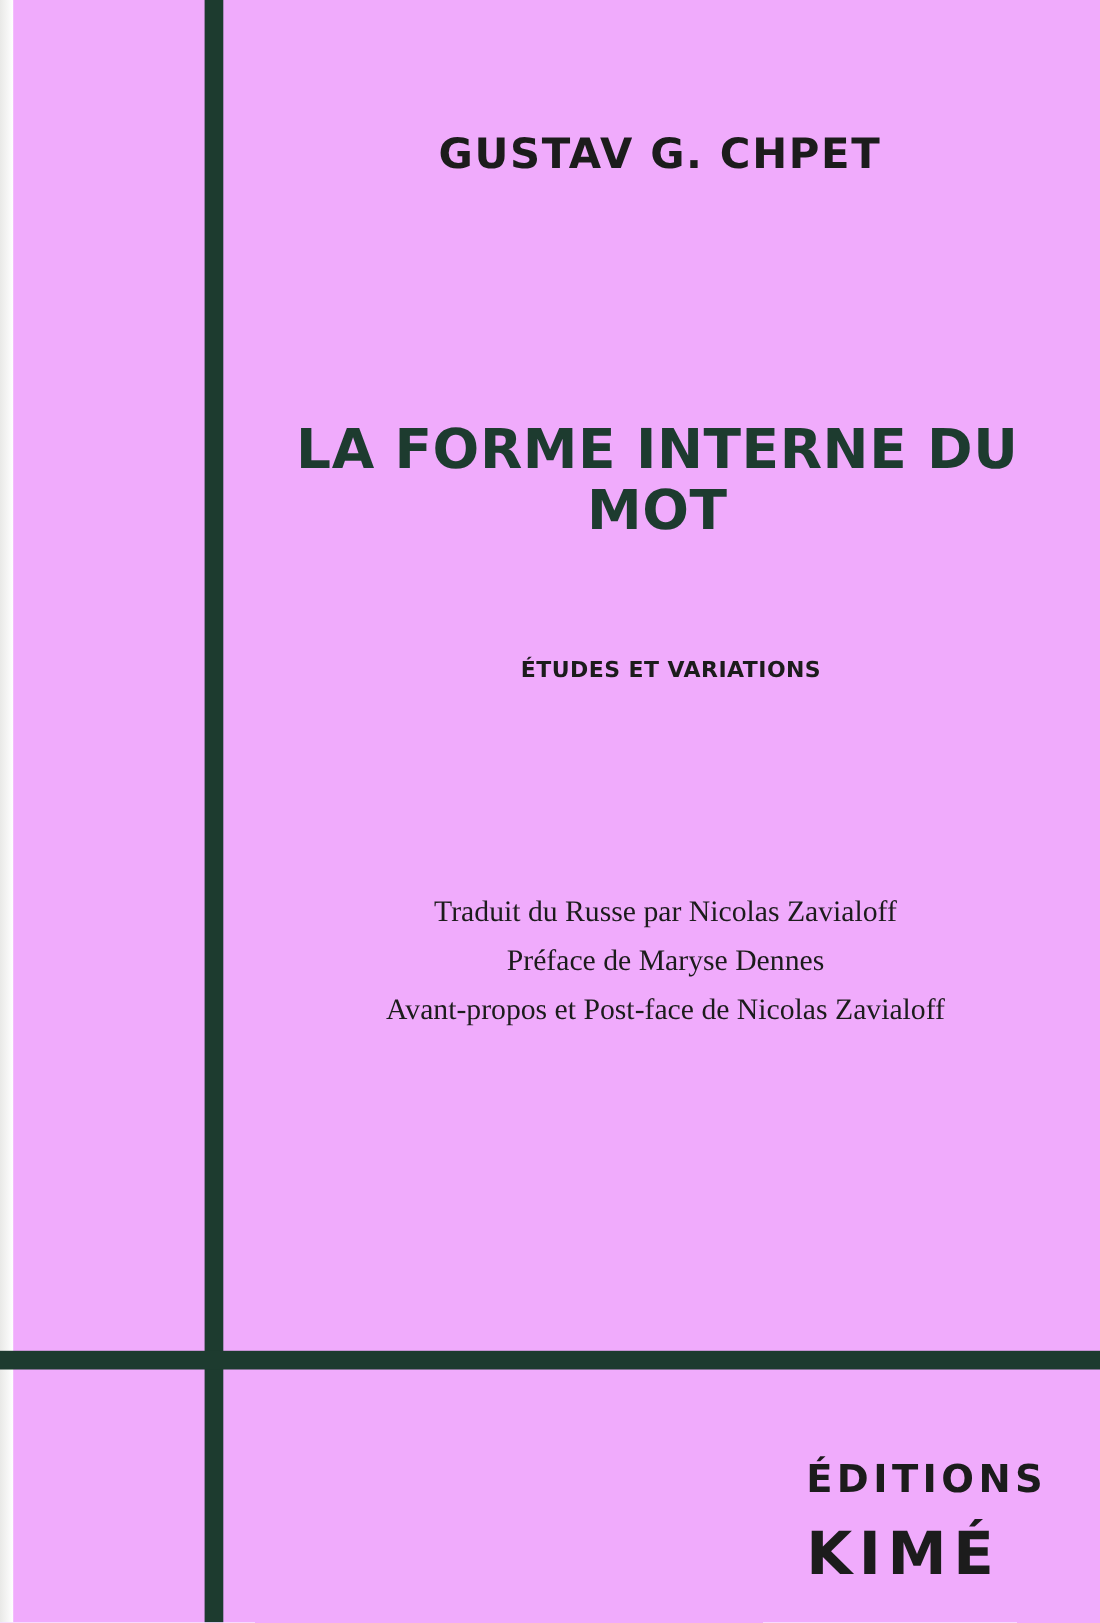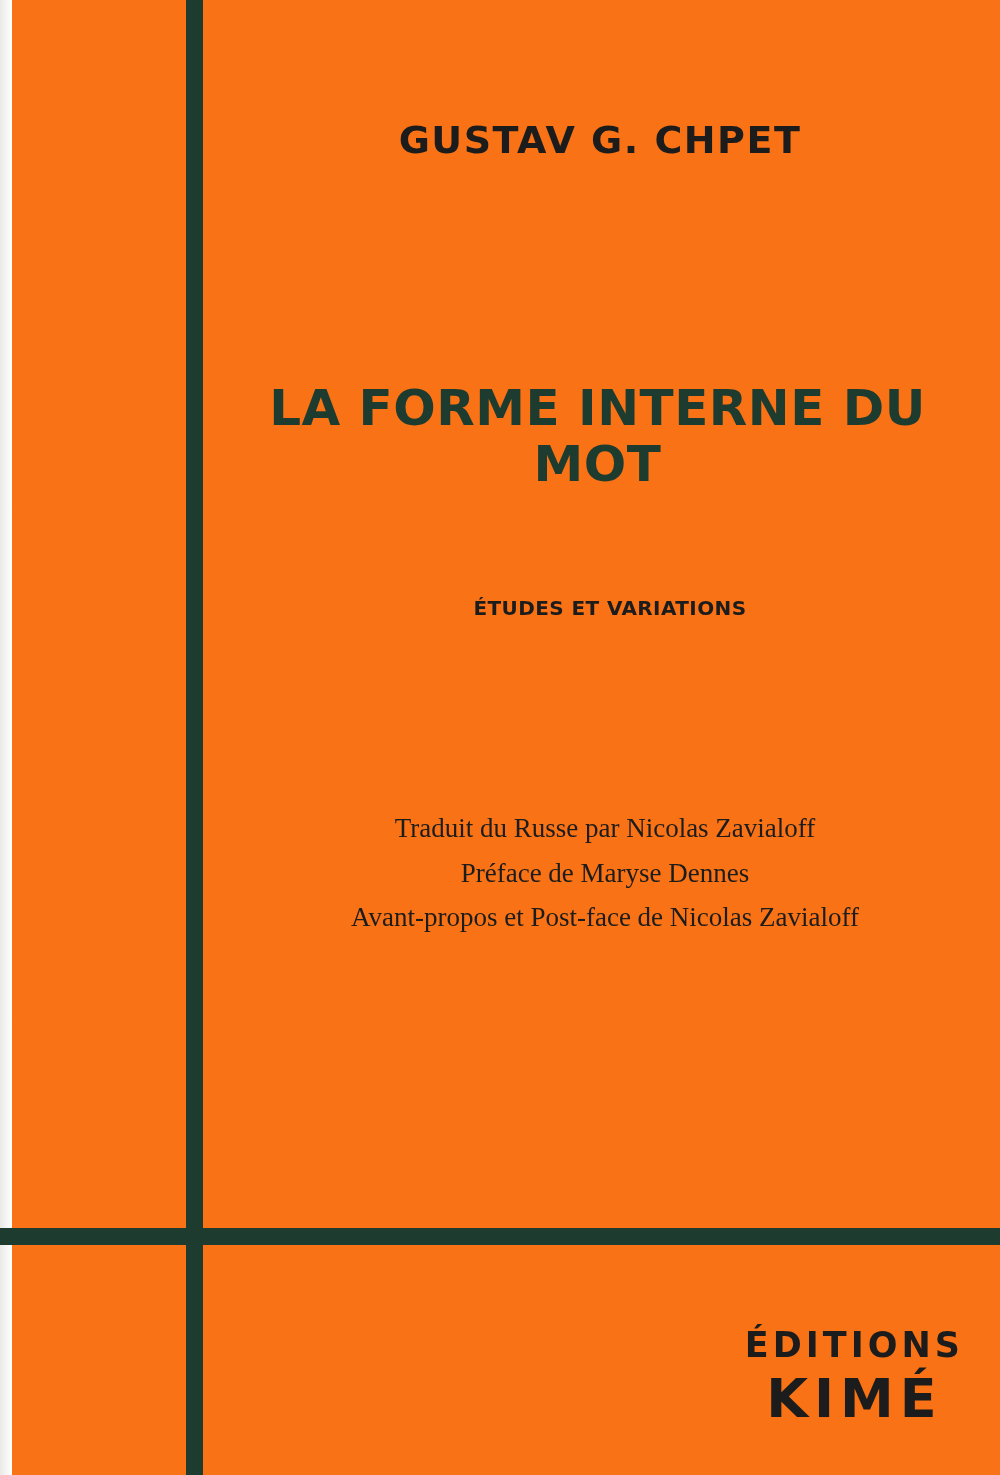--- a/index.html
+++ b/index.html
@@ -7,21 +7,21 @@
     padding: 0;
     background: #ffffff;
   }
   body {
     font-family: "Liberation Sans", sans-serif;
   }
   .cover {
     position: relative;
     width: 1000px;
     height: 1475px;
-    background: #f97316;
+    background: #f0abfc;
     overflow: hidden;
   }
   
   .rule-vertical {
     position: absolute;
     left: 186px;
     top: 0;
     width: 17px;
     height: 1475px;
     background: #1d3b2f;
@@ -87,38 +87,38 @@
     width: 750px;
     text-align: center;
     font-size: 27px;
     color: #1c1c1c;
     font-family: Liberation Serif, serif;
     line-height: 1.65;
   }
   .credits .line { display: block; }
   .publisher {
     position: absolute;
-    right: 36px;
+    right: 48px;
     top: 1325px;
-    text-align: center;
+    text-align: left;
   }
   .publisher .pub-top {
     font-size: 35px;
     font-weight: bold;
     letter-spacing: 4px;
     color: #1c1c1c;
     font-family: "DejaVu Sans", sans-serif;
   }
   .publisher .pub-bottom {
     font-size: 54px;
     font-weight: bold;
     letter-spacing: 6px;
     color: #1c1c1c;
     font-family: "DejaVu Sans", sans-serif;
-    margin-top: 2px;
+    margin-top: 16px;
   }
 </style>
 </head>
 <body>
 
 <div class="cover">
 
   <div class="paper-edge"></div>
 
   <div class="rule-vertical"></div>

